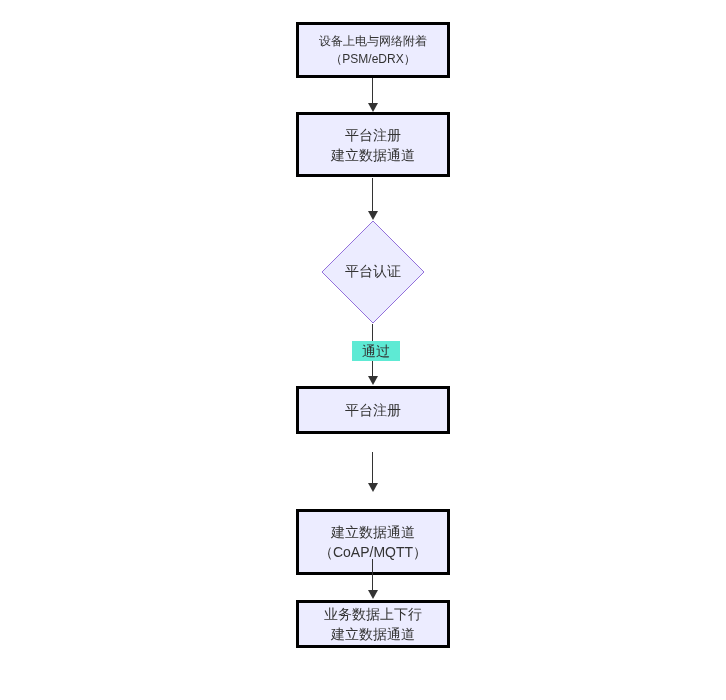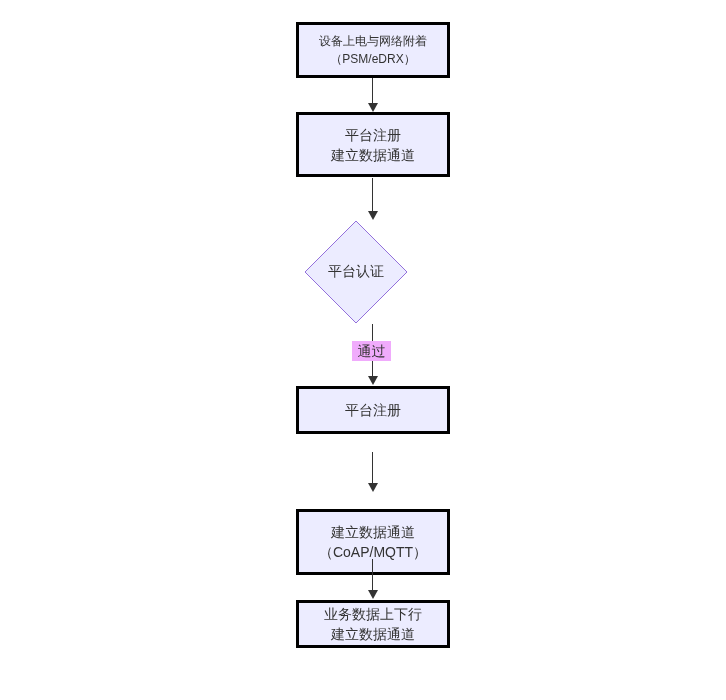--- a/index.html
+++ b/index.html
@@ -45,21 +45,21 @@
     position: absolute;
     left: 368px;
     width: 0;
     height: 0;
     border-left: 5px solid transparent;
     border-right: 5px solid transparent;
     border-top: 9px solid #333333;
   }
   .diamond-wrap {
     position: absolute;
-    left: 304px;
+    left: 321px;
     top: 220px;
     width: 104px;
     height: 104px;
   }
   .diamond-wrap svg {
     position: absolute;
     top: 0;
     left: 0;
     display: block;
   }
@@ -69,23 +69,23 @@
     display: flex;
     align-items: center;
     justify-content: center;
     color: #333333;
     font-size: 14px;
   }
   .edge-label {
     position: absolute;
     left: 352px;
     top: 341px;
-    width: 39px;
+    width: 48px;
     box-sizing: border-box;
-    background: #f0abfc;
+    background: #5eead4;
     color: #333333;
     font-size: 14px;
     line-height: 20px;
     text-align: center;
   }
 </style>
 </head>
 <body>
 
 <div class="canvas">

